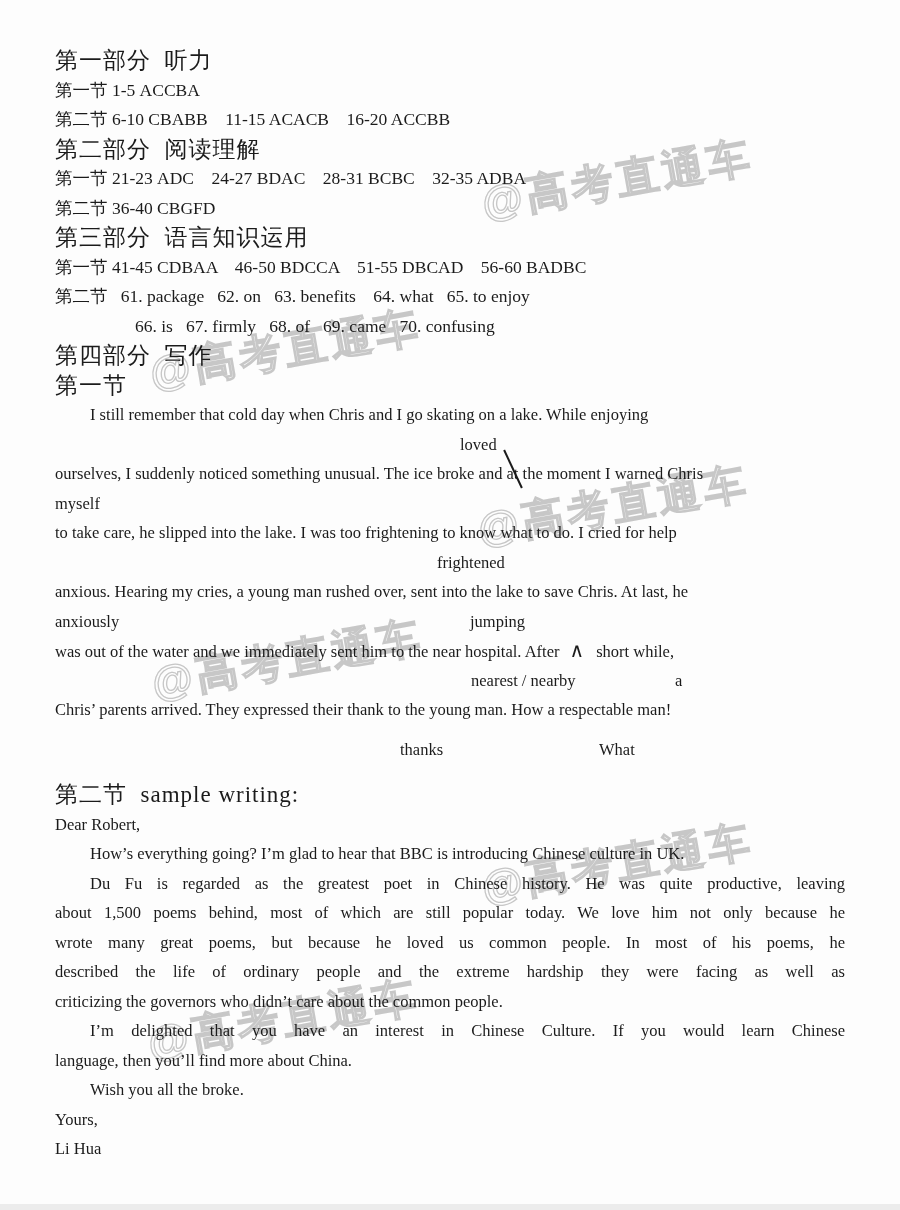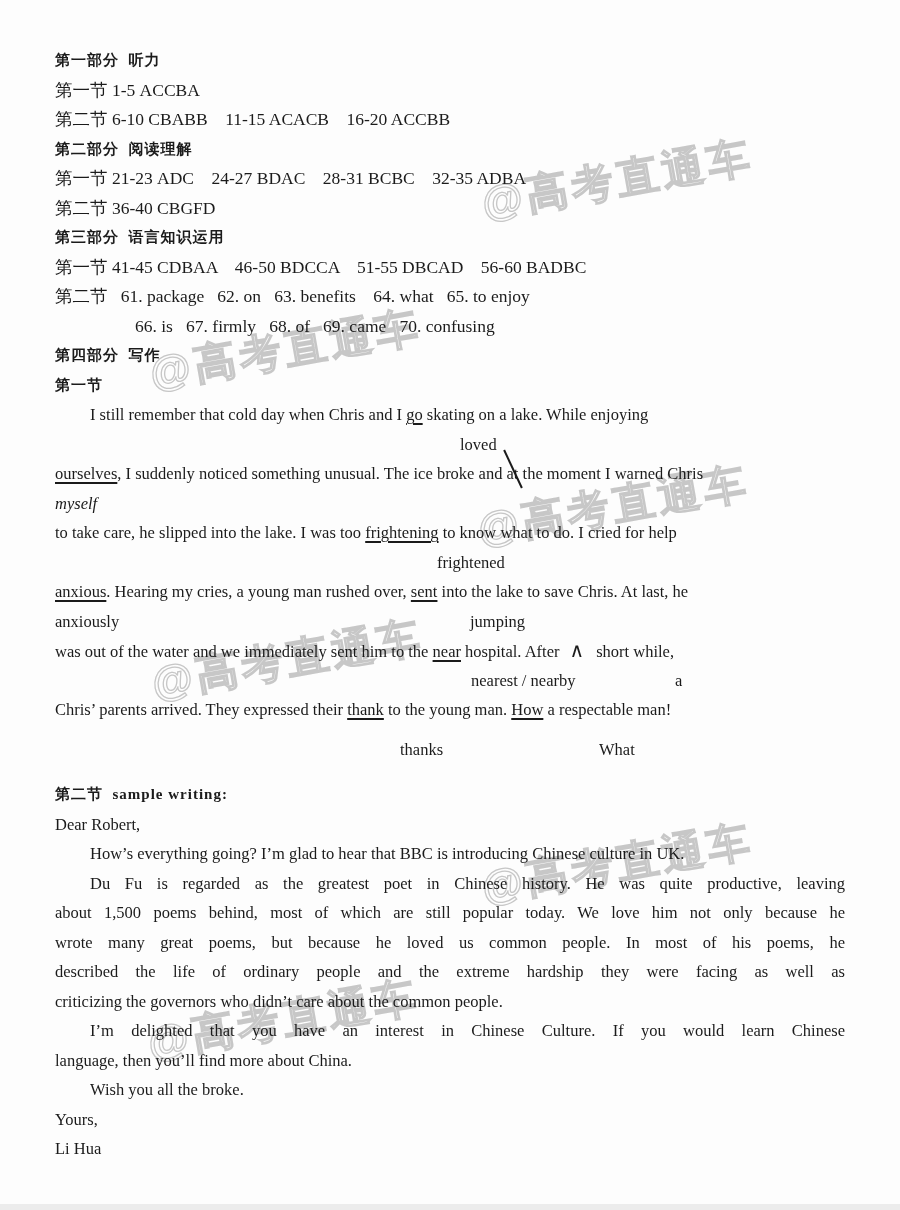--- a/index.html
+++ b/index.html
@@ -38,49 +38,49 @@
   
   .content {
     position: absolute;
     left: 55px; top: 46px;
     width: 790px;
     z-index: 2;
     font-size: 16.5px;
   }
   .line { height: 29.5px; line-height: 29.5px; }
   .ak  { white-space: pre; font-size: 17.5px; }
-  .cjk { font-size: 15px; letter-spacing: 1px; font-weight: bold; }
+  .cjk { font-size: 23px; letter-spacing: 1px; }
   .ind { text-indent: 35px; }
   .ind80 { padding-left: 80px; }
   .jl  { text-align: justify; text-align-last: justify; }
   .mt10 { margin-top: 10px; }
   .mt16 { margin-top: 16px; }
 
   
-  .u { text-decoration: underline; text-underline-offset: 3px; text-decoration-thickness: 1.5px; }
+  .u { text-underline-offset: 3px; text-decoration-thickness: 1.5px; }
 
   
   .del { position: relative; display: inline-block; }
   .del::after {
     content: "";
     position: absolute;
     left: 50%; top: -11px;
     width: 2px; height: 42px;
     background: #1b1b1b;
     transform: rotate(-25deg);
   }
 
   
   .caret { font-size: 20px; margin: 0 12px 0 10px; font-family: "DejaVu Sans", sans-serif; }
 
   
   .corr { position: relative; }
   .fix { position: absolute; top: 0; white-space: nowrap; }
   .fx-went       { left: 405px; }
-  .fx-myself     { left: 0; font-style: italic; }
+  .fx-myself     { left: 0; }
   .fx-frightened { left: 382px; }
   .fx-anxiously  { left: 0; }
   .fx-jumping    { left: 415px; }
   .fx-nearest    { left: 416px; }
   .fx-a          { left: 620px; }
   .fx-thanks     { left: 345px; }
   .fx-what       { left: 544px; }
 
   .bottom-edge {
     position: absolute; left: 0; right: 0; bottom: 0;

